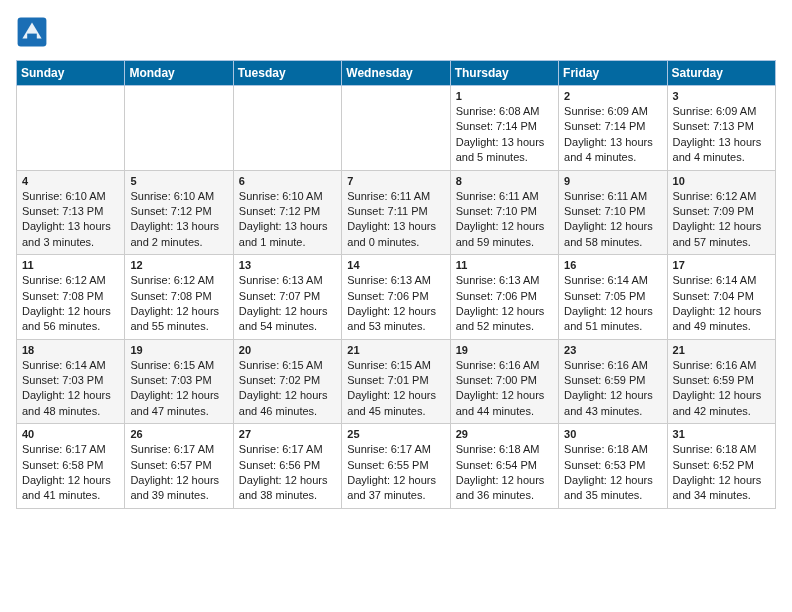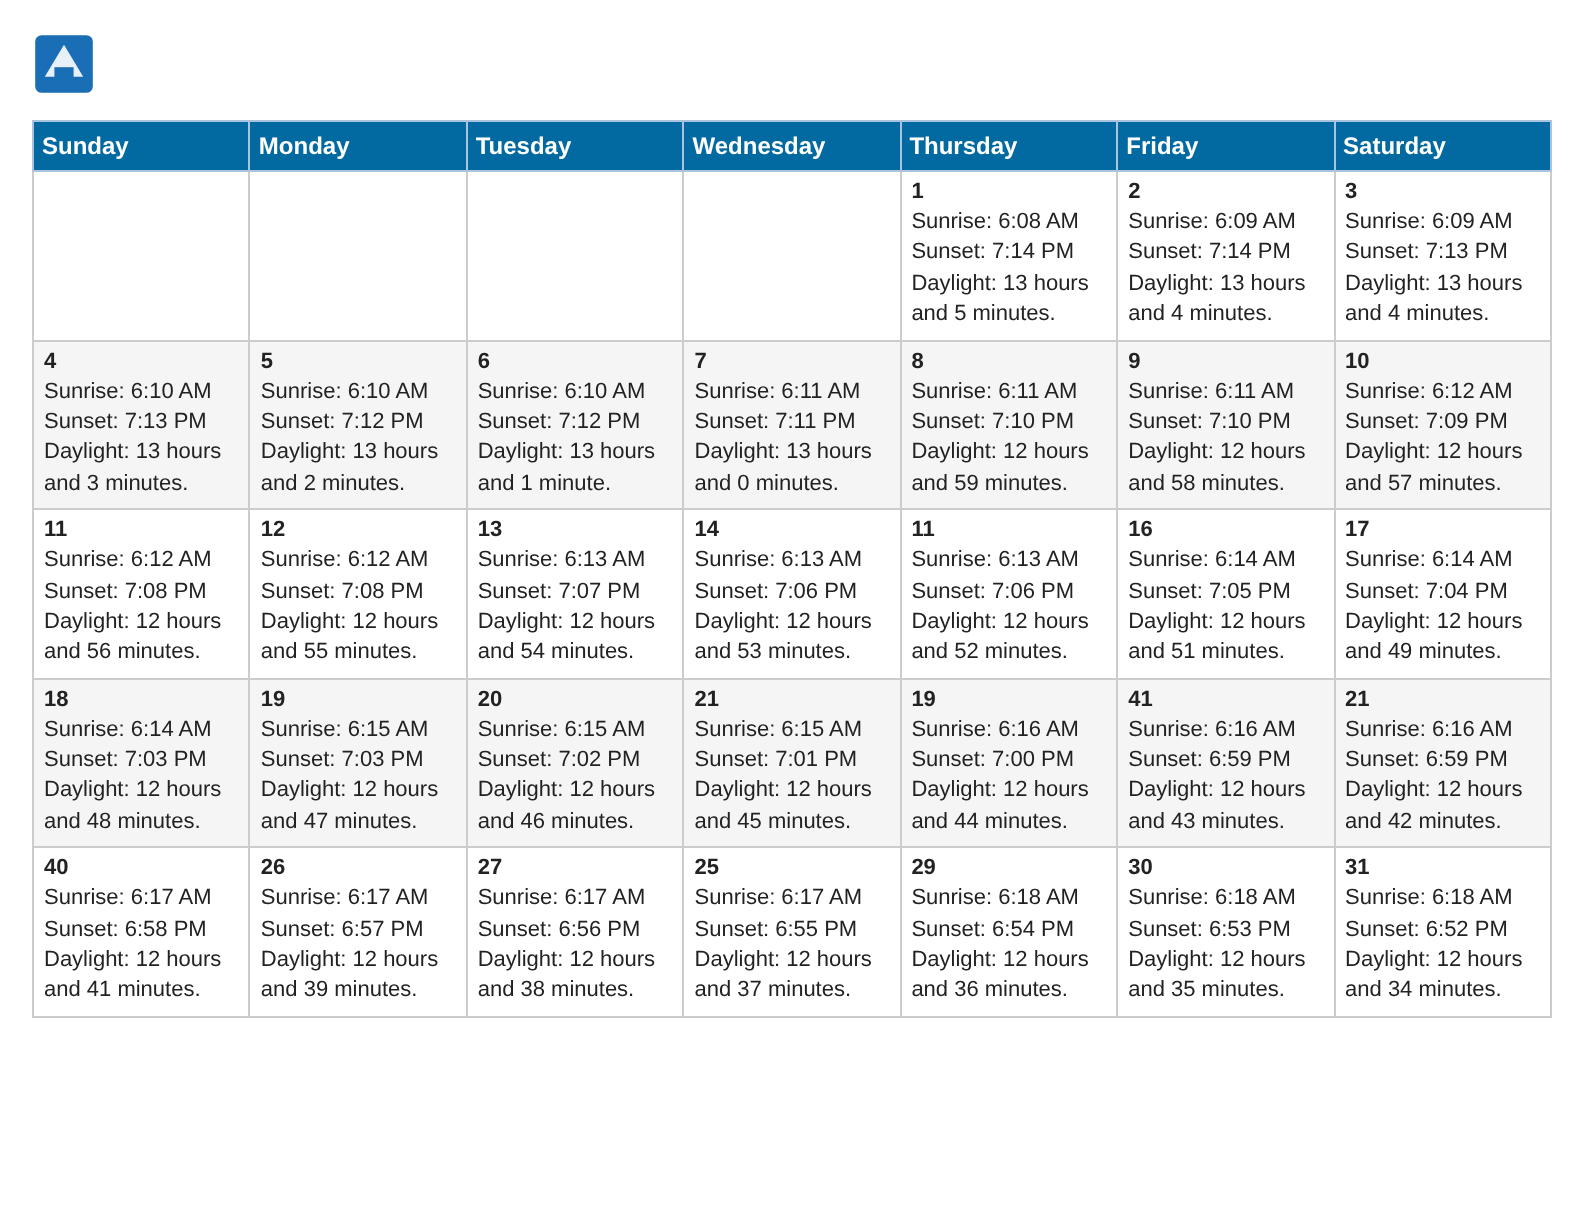--- a/index.html
+++ b/index.html
@@ -301,21 +301,21 @@
         </td>
         <td>
           <div class="day-num">19</div>
         <div class="day-info">
           Sunrise: 6:16 AM<br>
           Sunset: 7:00 PM<br>
           Daylight: 12 hours and 44 minutes.
         </div>
         </td>
         <td>
-          <div class="day-num">41</div>
+          <div class="day-num">23</div>
         <div class="day-info">
           Sunrise: 6:16 AM<br>
           Sunset: 6:59 PM<br>
           Daylight: 12 hours and 43 minutes.
         </div>
         </td>
         <td>
           <div class="day-num">21</div>
         <div class="day-info">
           Sunrise: 6:16 AM<br>

